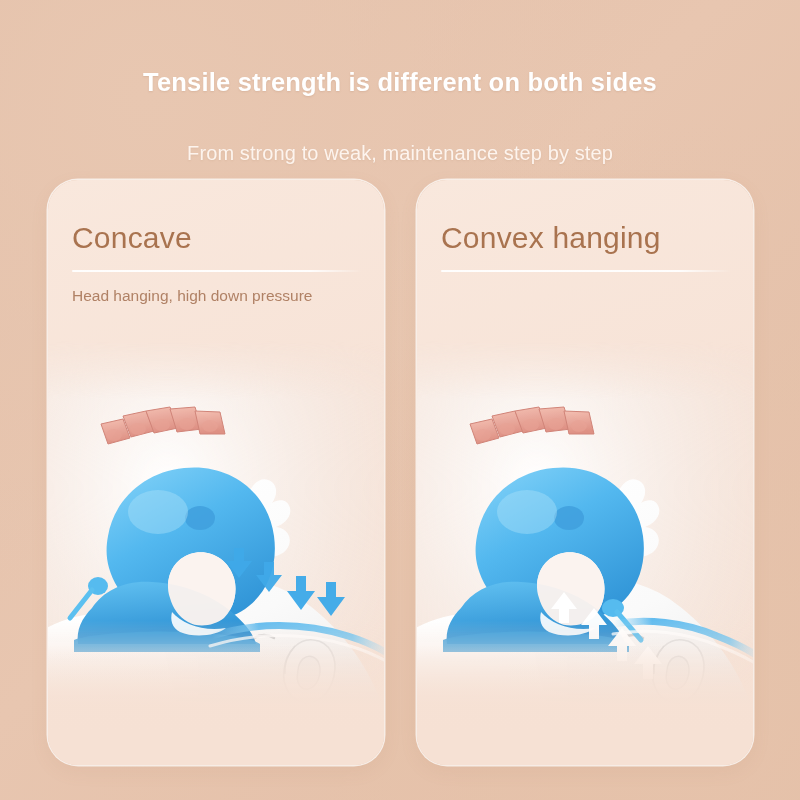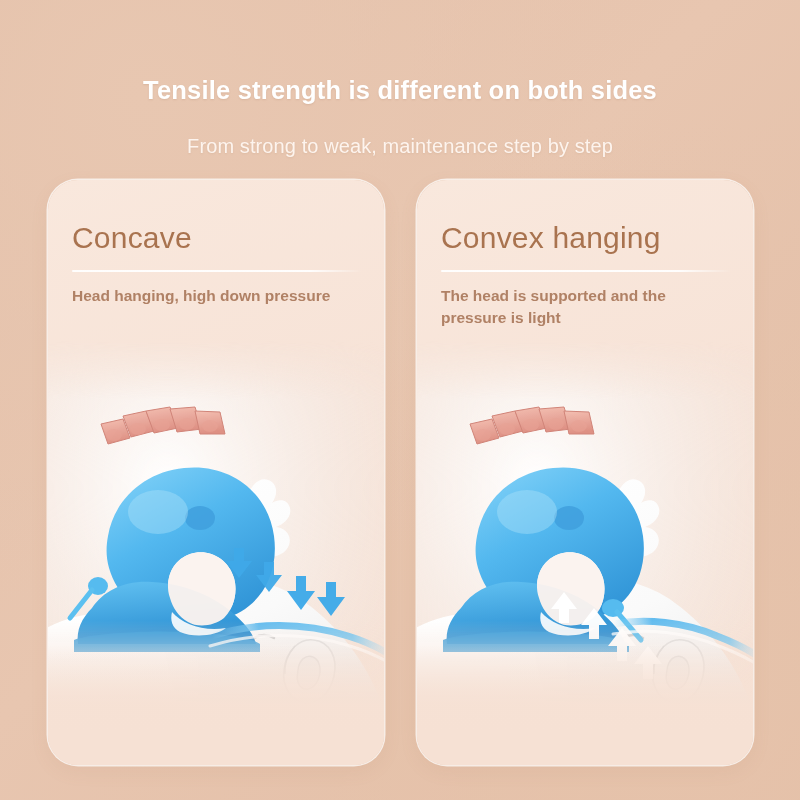--- a/index.html
+++ b/index.html
@@ -9,21 +9,21 @@
     background:
       radial-gradient(circle at 18% 12%, #e8c7b1 0%, rgba(232,199,177,0) 55%),
       radial-gradient(circle at 85% 88%, #e6c3ab 0%, rgba(230,195,171,0) 60%),
       linear-gradient(135deg, #e3bfa8 0%, #e8c6b0 45%, #e2bda5 100%);
     position:relative;
   }
 
   
   .header { position:absolute; top:0; left:0; width:800px; height:165px;
             display:flex; flex-direction:column; align-items:center;
-            justify-content:center; padding-top:68px; }
+            justify-content:space-between; padding-top:68px; }
   .title { font-size:25.5px; font-weight:bold; color:#ffffff; letter-spacing:.2px;
            text-shadow:0 1px 2px rgba(170,125,95,.22); white-space:nowrap; }
   .subtitle { font-size:20px; font-weight:400; color:#fdf4ee; margin-top:30px;
               letter-spacing:.1px; white-space:nowrap;
               text-shadow:0 1px 2px rgba(170,125,95,.15); }
 
   
   .cards { position:absolute; top:180px; left:48px; width:705px; height:585px;
            display:flex; gap:33px; }
   .card { position:relative; width:342px; height:585px; border-radius:30px;
@@ -33,21 +33,21 @@
           overflow:hidden; }
 
   .card-head { position:absolute; top:0; left:0; width:342px; padding:42px 24px 0 24px; z-index:6; }
   .card-title { font-size:30px; font-weight:400; color:#a9734f; letter-spacing:.2px;
                 line-height:1.05; white-space:nowrap; }
   .divider { margin-top:16px; height:2px; width:290px;
              background:linear-gradient(90deg, rgba(255,255,255,.95) 0%,
                         rgba(255,255,255,.95) 82%, rgba(255,255,255,0) 100%);
              border-radius:2px; }
   .card-desc { margin-top:13px; font-size:15.5px; line-height:1.42; color:#b08165;
-               font-weight:700; max-width:278px; }
+               font-weight:400; max-width:278px; }
 
   
   .scene { position:absolute; left:0; top:160px; width:342px; height:425px; z-index:2; }
   .scene-inner { position:absolute; inset:0;
                  -webkit-mask-image:linear-gradient(to bottom, rgba(0,0,0,0) 0%, #000 14%, #000 66%, rgba(0,0,0,0) 86%);
                  mask-image:linear-gradient(to bottom, rgba(0,0,0,0) 0%, #000 14%, #000 66%, rgba(0,0,0,0) 86%); }
   .scene svg { display:block; width:342px; height:425px; }
 
   .photo-fade { position:absolute; left:0; bottom:0; width:342px; height:120px;
                 background:linear-gradient(to bottom, rgba(247,227,215,0) 0%, #f6e1d4 72%);
@@ -194,21 +194,20 @@
       </svg>
       </div>
       <div class="photo-fade"></div>
     </div>
   </div>
 
   <div class="card">
     <div class="card-head">
       <div class="card-title">Convex hanging</div>
       <div class="divider"></div>
-      <div class="card-desc">The head is supported and the pressure is light</div>
     </div>
 
     <div class="scene">
       <div class="scene-inner">
       <svg viewBox="0 0 342 425" xmlns="http://www.w3.org/2000/svg">
         <defs>
           <linearGradient id="skinR" x1="0" y1="0" x2="0.4" y2="1">
             <stop offset="0%" stop-color="#ffffff"></stop>
             <stop offset="55%" stop-color="#fafafa"></stop>
             <stop offset="100%" stop-color="#ececec"></stop>

